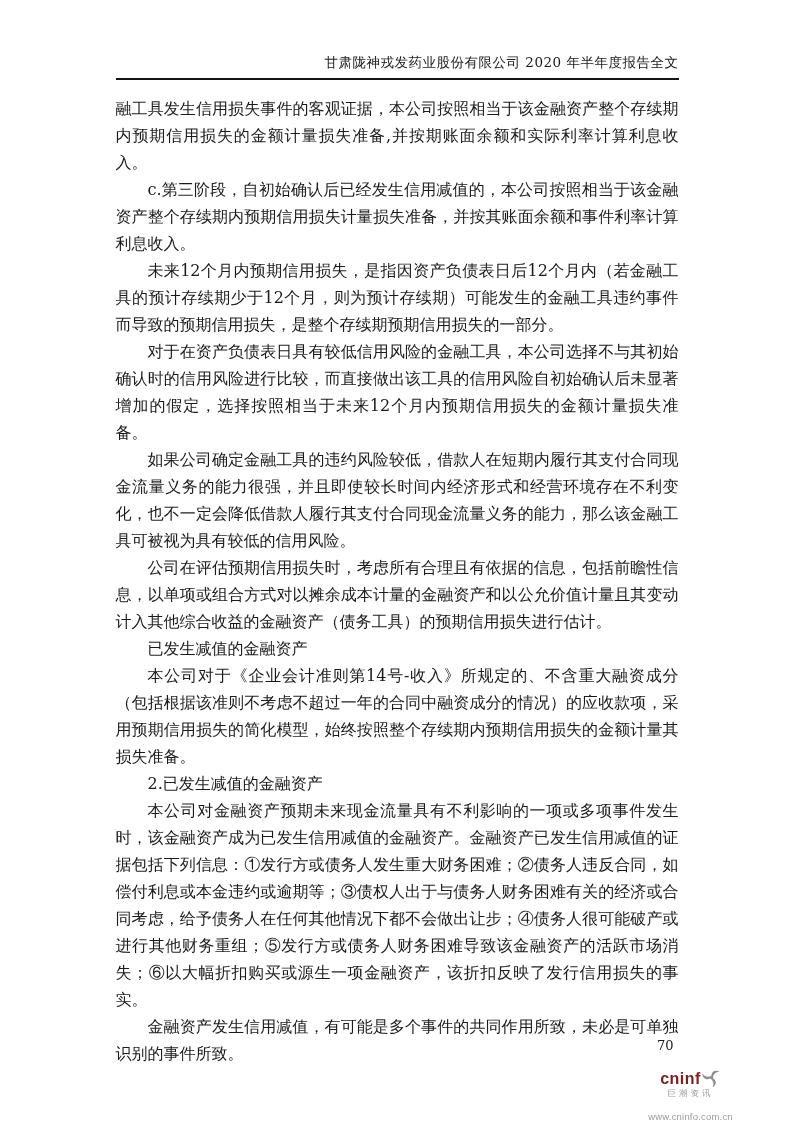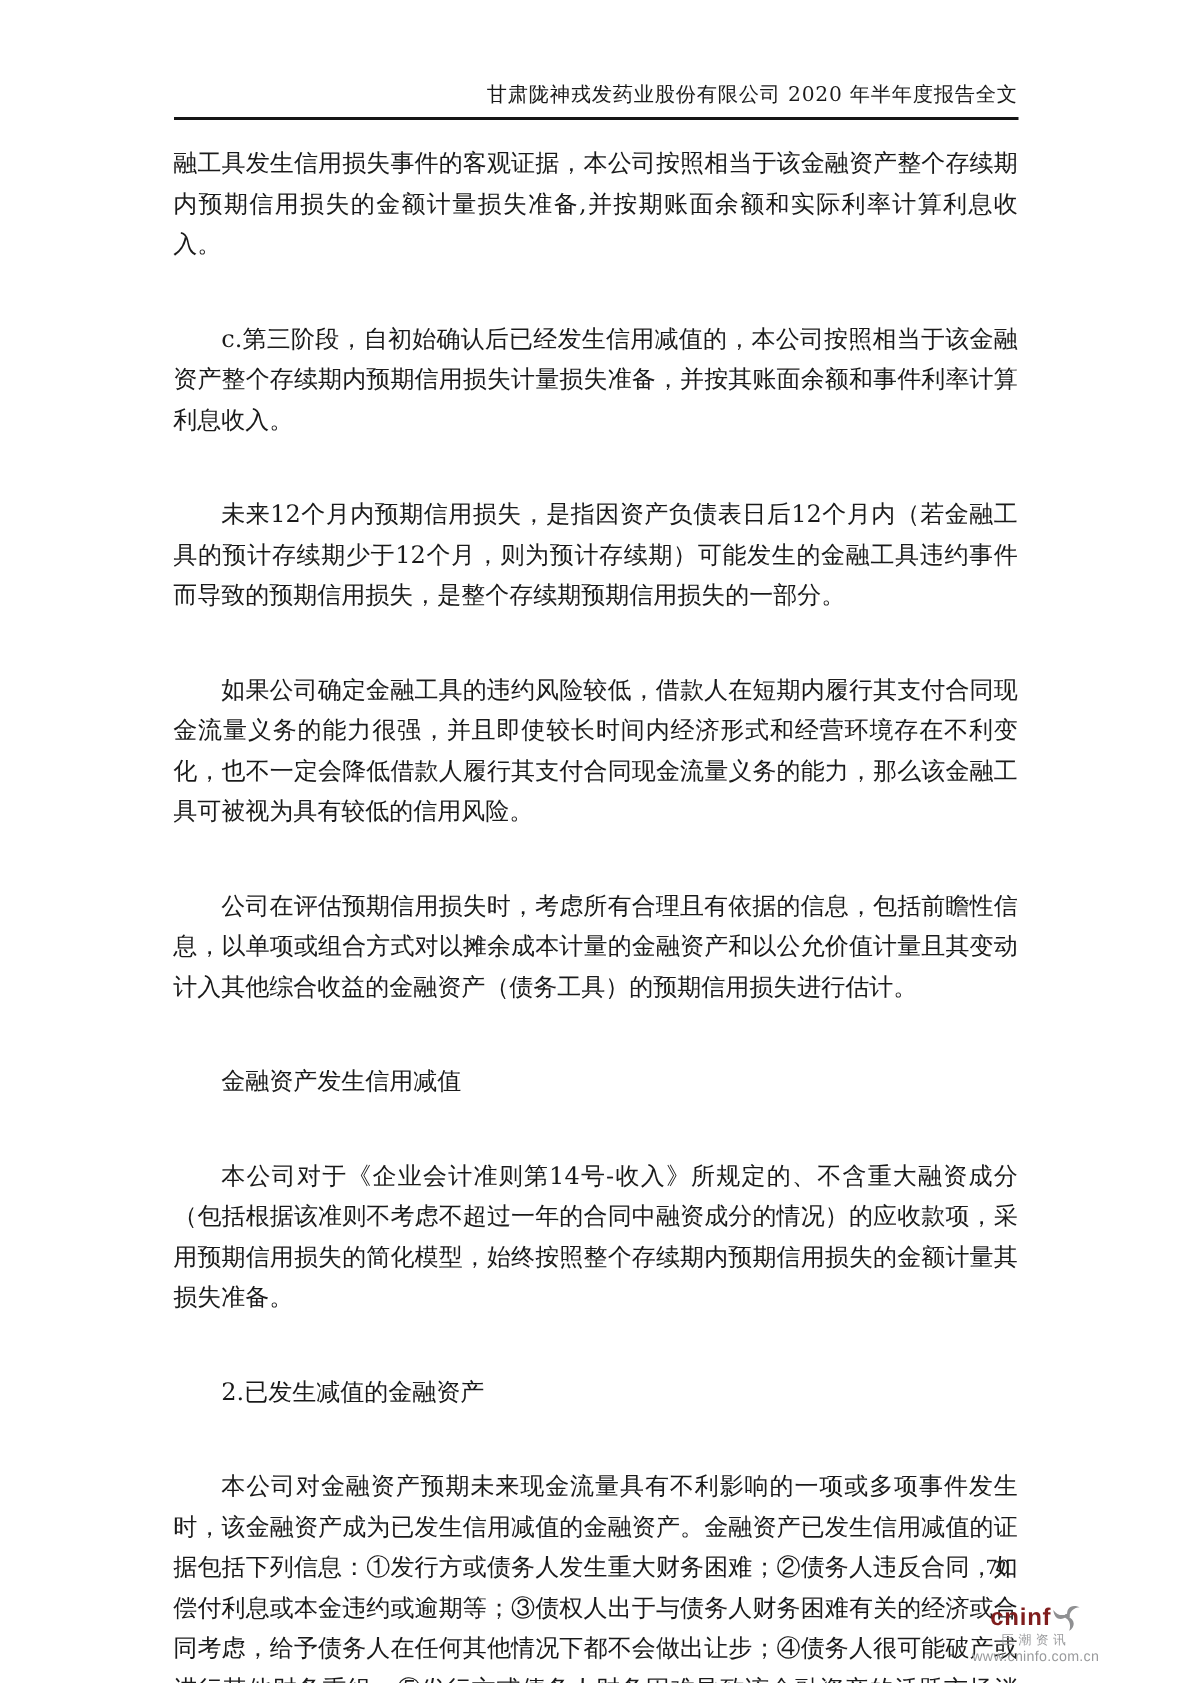--- a/index.html
+++ b/index.html
@@ -30,21 +30,21 @@
     margin: 15px 63px 0 64px;
     font-size: 16px;
     line-height: 27px;
     text-align: justify;
   }
   .doc-body p {
     margin: 0;
     padding: 0;
     word-break: break-all;
   }
-  .doc-body p.indent { text-indent: 2em; margin-top: 36px; }
+  .doc-body p.indent { text-indent: 2em; }
   .page-number {
     position: absolute;
     top: 1038px;
     right: 68px;
     font-size: 13px;
     color: #1a1a1a;
   }
   .cninfo {
     position: absolute;
     top: 1070px;
@@ -69,43 +69,44 @@
   }
   .cninfo-icon { display: inline-flex; margin-top: -2px; }
   .cninfo-cn {
     font-size: 8.5px;
     letter-spacing: 3px;
     margin-top: 1px;
     color: #9a9b9d;
   }
   .cninfo-url {
     font-size: 9.5px;
-    margin-top: 2px;
+    margin-top: 14px;
     letter-spacing: 0.2px;
     color: #9a9b9d;
     white-space: nowrap;
   }
 </style>
 </head>
 <body>
 
 <div class="page">
 
   <header>
     <div class="header-title">甘肃陇神戎发药业股份有限公司 2020 年半年度报告全文</div>
     <div class="header-rule"></div>
   </header>
 
   <main class="doc-body">
       <p>融工具发生信用损失事件的客观证据，本公司按照相当于该金融资产整个存续期内预期信用损失的金额计量损失准备,并按期账面余额和实际利率计算利息收入。</p>
       <p class="indent">c.第三阶段，自初始确认后已经发生信用减值的，本公司按照相当于该金融资产整个存续期内预期信用损失计量损失准备，并按其账面余额和事件利率计算利息收入。</p>
       <p class="indent">未来12个月内预期信用损失，是指因资产负债表日后12个月内（若金融工具的预计存续期少于12个月，则为预计存续期）可能发生的金融工具违约事件而导致的预期信用损失，是整个存续期预期信用损失的一部分。</p>
+      <p class="indent">对于在资产负债表日具有较低信用风险的金融工具，本公司选择不与其初始确认时的信用风险进行比较，而直接做出该工具的信用风险自初始确认后未显著增加的假定，选择按照相当于未来12个月内预期信用损失的金额计量损失准备。</p>
       <p class="indent">如果公司确定金融工具的违约风险较低，借款人在短期内履行其支付合同现金流量义务的能力很强，并且即使较长时间内经济形式和经营环境存在不利变化，也不一定会降低借款人履行其支付合同现金流量义务的能力，那么该金融工具可被视为具有较低的信用风险。</p>
       <p class="indent">公司在评估预期信用损失时，考虑所有合理且有依据的信息，包括前瞻性信息，以单项或组合方式对以摊余成本计量的金融资产和以公允价值计量且其变动计入其他综合收益的金融资产（债务工具）的预期信用损失进行估计。</p>
-      <p class="indent">金融资产发生信用减值</p>
+      <p class="indent">已发生减值的金融资产</p>
       <p class="indent">本公司对于《企业会计准则第14号-收入》所规定的、不含重大融资成分（包括根据该准则不考虑不超过一年的合同中融资成分的情况）的应收款项，采用预期信用损失的简化模型，始终按照整个存续期内预期信用损失的金额计量其损失准备。</p>
       <p class="indent">2.已发生减值的金融资产</p>
       <p class="indent">本公司对金融资产预期未来现金流量具有不利影响的一项或多项事件发生时，该金融资产成为已发生信用减值的金融资产。金融资产已发生信用减值的证据包括下列信息：①发行方或债务人发生重大财务困难；②债务人违反合同，如偿付利息或本金违约或逾期等；③债权人出于与债务人财务困难有关的经济或合同考虑，给予债务人在任何其他情况下都不会做出让步；④债务人很可能破产或进行其他财务重组；⑤发行方或债务人财务困难导致该金融资产的活跃市场消失；⑥以大幅折扣购买或源生一项金融资产，该折扣反映了发行信用损失的事实。</p>
       <p class="indent">金融资产发生信用减值，有可能是多个事件的共同作用所致，未必是可单独识别的事件所致。</p>
     </main>
 
   <div class="page-number">70</div>
 
   <div class="cninfo">
     <div class="cninfo-top">

